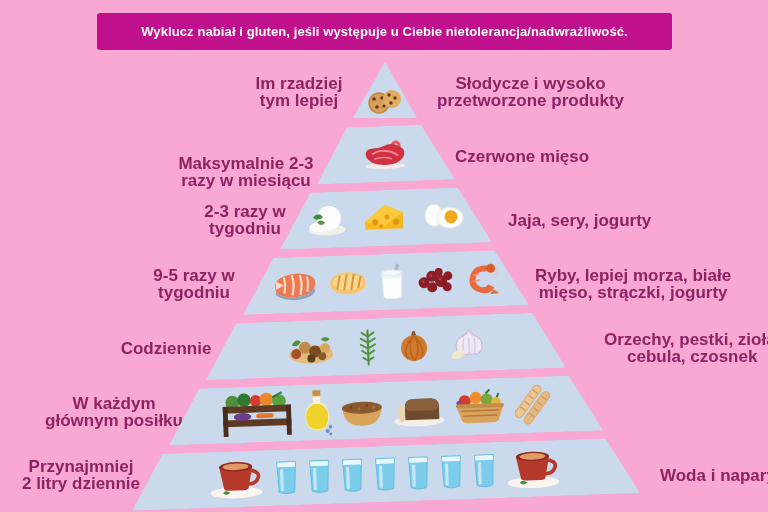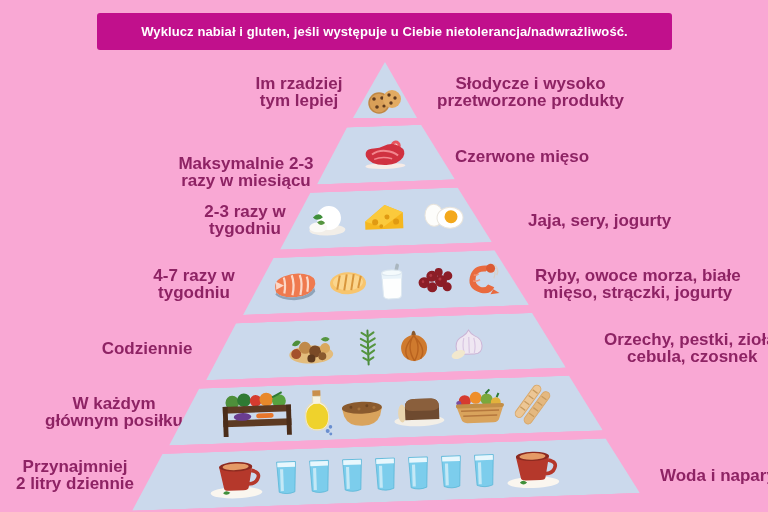--- a/index.html
+++ b/index.html
@@ -25,25 +25,25 @@
   .icons svg{display:block;}
   .g3{gap:16px;} .g4{gap:20px;} .g6{gap:7px;} .g7{gap:8px;}
 
   .lbl{position:absolute;color:#8e2364;font-weight:bold;font-size:17px;line-height:17px;
        white-space:pre-line;}
   .lbl.left{text-align:center;transform:translate(-50%,-50%);width:max-content;}
   .lbl.right{text-align:center;transform:translateY(-50%);width:max-content;}
 
   .ll1{left:299px;top:92px;}  .rl1{left:437px;top:92px;}
   .ll2{left:246px;top:172px;} .rl2{left:455px;top:156px;}
-  .ll3{left:225px;top:220px;margin-left:20px;} .rl3{left:528px;top:220px;}
+  .ll3{left:225px;top:220px;margin-left:20px;} .rl3{left:508px;top:220px;}
   .ll4{left:194px;top:284px;} .rl4{left:535px;top:284px;}
-  .ll5{left:147px;top:348px;} .rl5{left:572px;top:348px;margin-left:32px;}
+  .ll5{left:166px;top:348px;} .rl5{left:572px;top:348px;margin-left:32px;}
   .ll6{left:114px;top:412px;} .rl6{left:602px;top:412px;}
-  .ll7{left:75px;top:475px;}  .rl7{left:660px;top:475px;}
+  .ll7{left:81px;top:475px;}  .rl7{left:660px;top:475px;}
 </style>
 </head>
 <body>
 
 <div class="stage">
 
   <div class="banner">Wyklucz nabiał i gluten, jeśli występuje u Ciebie nietolerancja/nadwrażliwość.</div>
 
   <div class="lbl left ll1">Im rzadziej
 tym lepiej</div>
@@ -109,21 +109,21 @@
         <svg width="44" height="32" viewBox="0 0 44 32">
           <ellipse cx="13" cy="15" rx="9" ry="11" fill="#fdfdfb" stroke="#e8e4dc"></ellipse>
           <ellipse cx="29" cy="18" rx="13" ry="10.5" fill="#ffffff" stroke="#e8e4dc"></ellipse>
           <circle cx="30" cy="17" r="6.5" fill="#f3a81c"></circle>
         </svg>
       </span>
     </span>
   </div>
   <div class="lbl right rl3">Jaja, sery, jogurty</div>
 
-  <div class="lbl left ll4">4-7 razy w
+  <div class="lbl left ll4">9-5 razy w
 tygodniu</div>
   <div class="trap l4">
     <span class="icons g4" style="gap:10px;">
       <span>
         <svg width="48" height="34" viewBox="0 0 48 34">
           <path d="M6 24 Q2 12 14 8 Q28 3 40 8 Q48 12 44 20 Q40 28 26 29 Q12 30 6 24Z" fill="#ef7a4f"></path>
           <path d="M6 24 Q12 30 26 29 Q40 28 44 20 L45 24 Q40 31 26 32 Q11 32 5 26Z" fill="#8fa3b8"></path>
           <path d="M14 9 Q16 16 14 25 M22 7 Q25 16 22 27 M30 7 Q33 15 30 27 M37 9 Q39 15 37 24" stroke="#fbd8c8" stroke-width="2.2" fill="none"></path>
           <path d="M6 13 L14 17 L6 21 Z" fill="#fbd8c8"></path>
         </svg>
@@ -162,21 +162,21 @@
           <path d="M30 4 Q36 9 33 15" stroke="#d8cfc6" stroke-width="1.5" fill="none"></path>
           <path d="M26 3 Q34 10 30 18" stroke="#d8cfc6" stroke-width="1.2" fill="none"></path>
           <path d="M28 6 Q10 2 6 16 Q3 28 16 32 Q26 35 30 27 L24 24 Q21 28 16 26 Q10 23 12 16 Q14 10 22 11 Z" fill="#e96a3e"></path>
           <circle cx="27" cy="8" r="4.5" fill="#db5a32"></circle>
           <path d="M29 29 l6 4 l-9 1 Z" fill="#e96a3e"></path>
           <path d="M10 14 Q13 15 15 13 M9 20 Q13 21 16 19" stroke="#f2987a" stroke-width="1.4" fill="none"></path>
         </svg>
       </span>
     </span>
   </div>
-  <div class="lbl right rl4">Ryby, owoce morza, białe
+  <div class="lbl right rl4">Ryby, lepiej morza, białe
 mięso, strączki, jogurty</div>
 
   <div class="lbl left ll5">Codziennie</div>
   <div class="trap l5">
     <span class="icons g4">
       <span>
         <svg width="54" height="36" viewBox="0 0 54 36">
           <ellipse cx="27" cy="24" rx="22" ry="9" fill="#e3bc7c"></ellipse>
           <path d="M8 14 q4 -7 9 -3 q-4 6 -9 3Z" fill="#4e8f3a"></path>
           <path d="M37 9 q5 -4 9 0 q-4 5 -9 0Z" fill="#55953f"></path>

